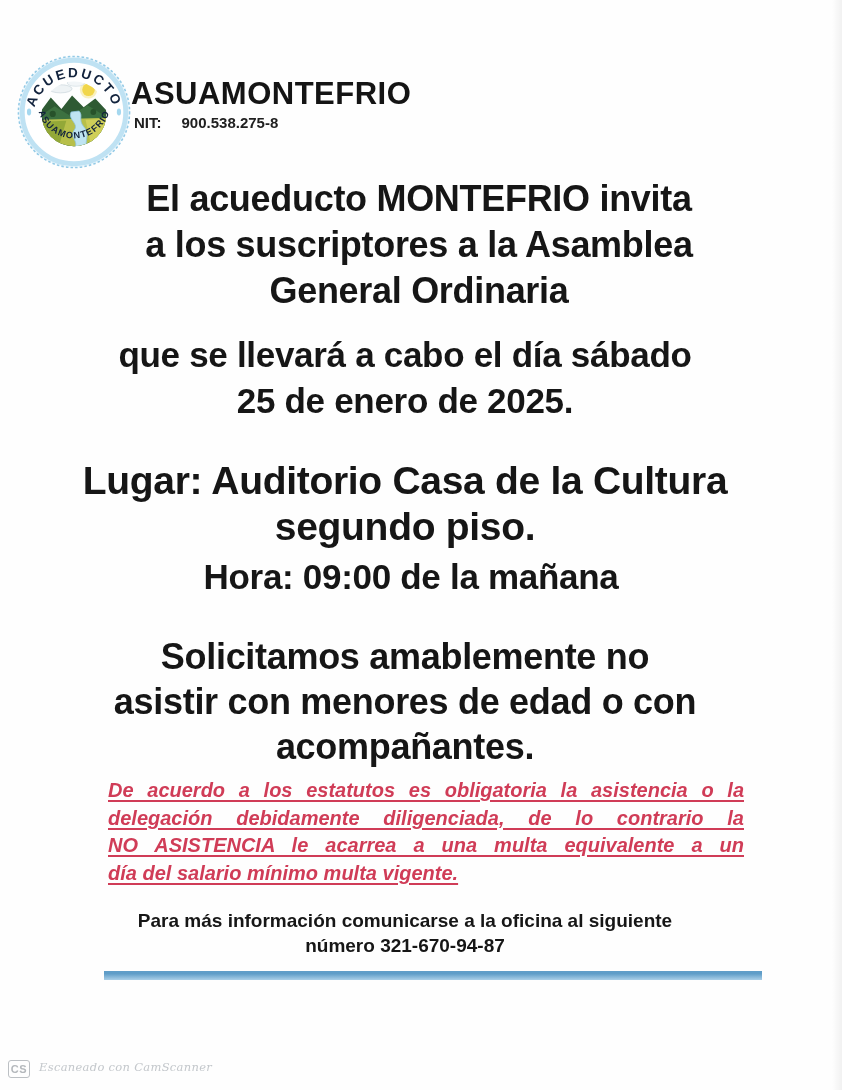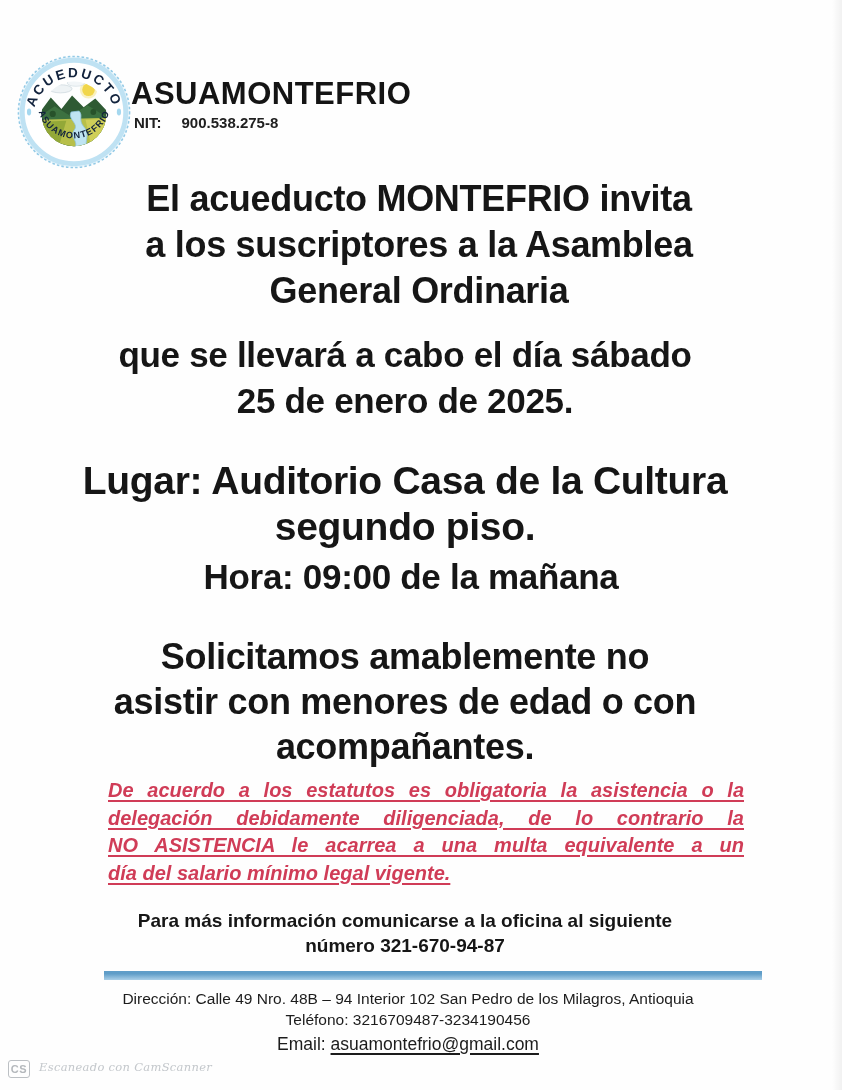--- a/index.html
+++ b/index.html
@@ -225,37 +225,29 @@
   <div class="center-block blk-request">
     <div>Solicitamos amablemente no</div>
     <div>asistir con menores de edad o con</div>
     <div>acompañantes.</div>
   </div>
 
   <div class="warning">
     <div class="wline">De acuerdo a los estatutos es obligatoria la asistencia o la</div>
     <div class="wline">delegación debidamente diligenciada, de lo contrario la</div>
     <div class="wline">NO ASISTENCIA le acarrea a una multa equivalente a un</div>
-    <div class="wline last">día del salario mínimo legal vigente.</div>
+    <div class="wline last">día del salario mínimo multa vigente.</div>
   </div>
 
   <div class="center-block blk-info">
     <div>Para más información comunicarse a la oficina al siguiente</div>
     <div>número 321-670-94-87</div>
   </div>
 
   <div class="divider"></div>
 
-  <div class="footer">
-    <div class="addr">Dirección: Calle 49 Nro. 48B – 94 Interior 102 San Pedro de los Milagros, Antioquia</div>
-    <div class="phone">Teléfono: 3216709487-3234190456</div>
-    <div class="email">
-      <span>Email:</span>
-      <span class="email-addr">asuamontefrio@gmail.com</span>
-    </div>
-  </div>
 
   <div class="watermark">
     <div class="cs-badge">CS</div>
     <div class="cs-caption">Escaneado con CamScanner</div>
   </div>
 
 </div>
 
 </body></html>

